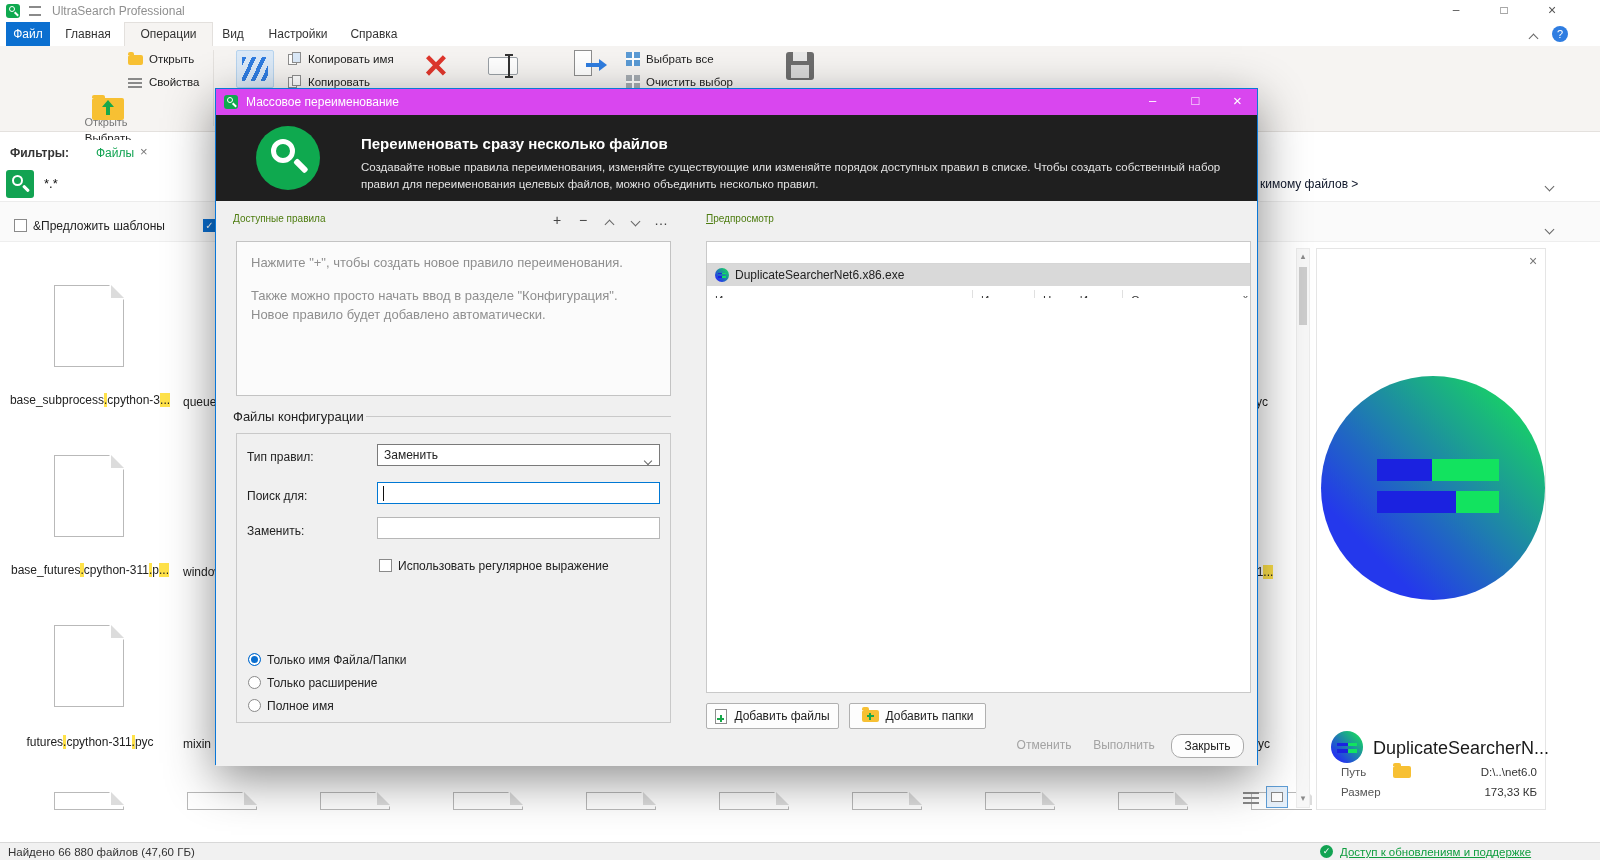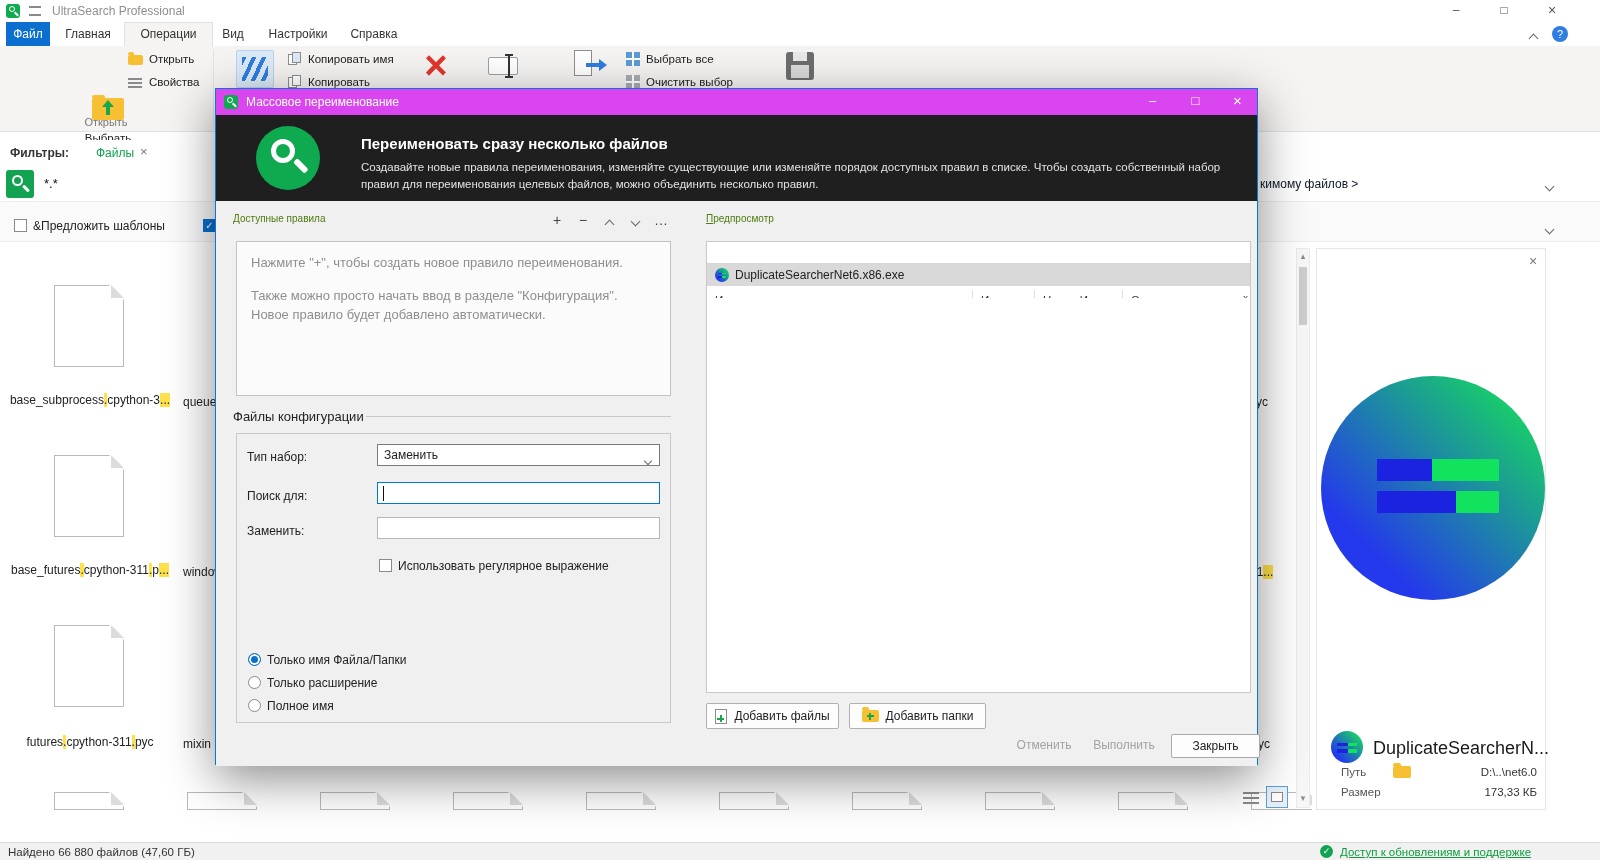--- a/index.html
+++ b/index.html
@@ -311,21 +311,21 @@
 
       <div class="abs hintbox" style="left:20px;top:40px;width:435px;height:155px;">
         <p style="margin-bottom:14px;">Нажмите "+", чтобы создать новое правило переименования.</p>
         <p>Также можно просто начать ввод в разделе "Конфигурация". Новое правило будет добавлено автоматически.</p>
       </div>
 
       <div class="abs nw" style="left:17px;top:208px;font-size:13px;">Файлы конфигурации</div>
       <div class="abs" style="left:150px;top:215px;width:305px;height:1px;background:#c9c9c9;"></div>
 
       <div class="abs formbox" style="left:20px;top:232px;width:435px;height:290px;">
-        <div class="abs nw" style="left:10px;top:16px;">Тип набор:</div>
+        <div class="abs nw" style="left:10px;top:16px;">Тип правил:</div>
         <div class="abs field" style="left:140px;top:10px;width:283px;height:22px;border-color:#7a7a7a;">
           <span class="abs nw" style="left:6px;top:3px;">Заменить</span>
           <span class="select-chev"><span class="chev" style="width:6px;height:6px;"></span></span>
         </div>
 
         <div class="abs nw" style="left:10px;top:55px;">Поиск для:</div>
         <div class="abs field focused" style="left:140px;top:48px;width:283px;height:22px;">
           <span class="caret"></span>
           <span class="abs nw" style="left:8px;top:3px;"></span>
         </div>
@@ -376,17 +376,17 @@
         <span style="position:relative;width:17px;height:12px;flex:none;">
           <span class="abs folder-ic" style="left:0;top:0;width:17px;height:12px;"></span>
           <span class="abs" style="left:5px;top:5px;width:7px;height:2px;background:#18a84b;"></span>
           <span class="abs" style="left:7.5px;top:2.5px;width:2px;height:7px;background:#18a84b;"></span>
         </span>
         <span class="nw">Добавить папки</span>
       </div>
 
       <div class="abs footbtn disabled" style="left:793px;top:533px;width:70px;">Отменить</div>
       <div class="abs footbtn disabled" style="left:873px;top:533px;width:70px;">Выполнить</div>
-      <div class="abs footbtn normal" style="left:955px;top:533px;width:89px;">Закрыть</div>
+      <div class="abs footbtn normal" style="left:955px;top:533px;width:73px;border-radius:10px;">Закрыть</div>
     </div>
   </div>
 
 </div>
 
 </body></html>

